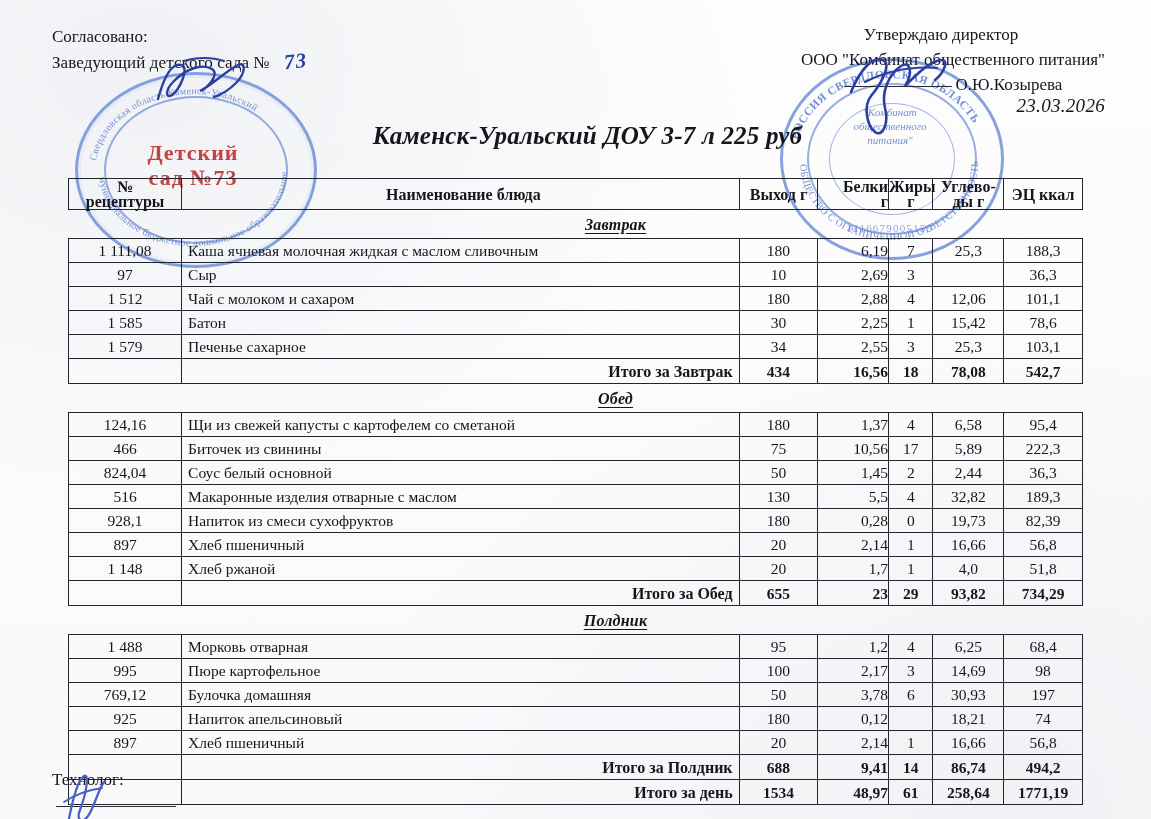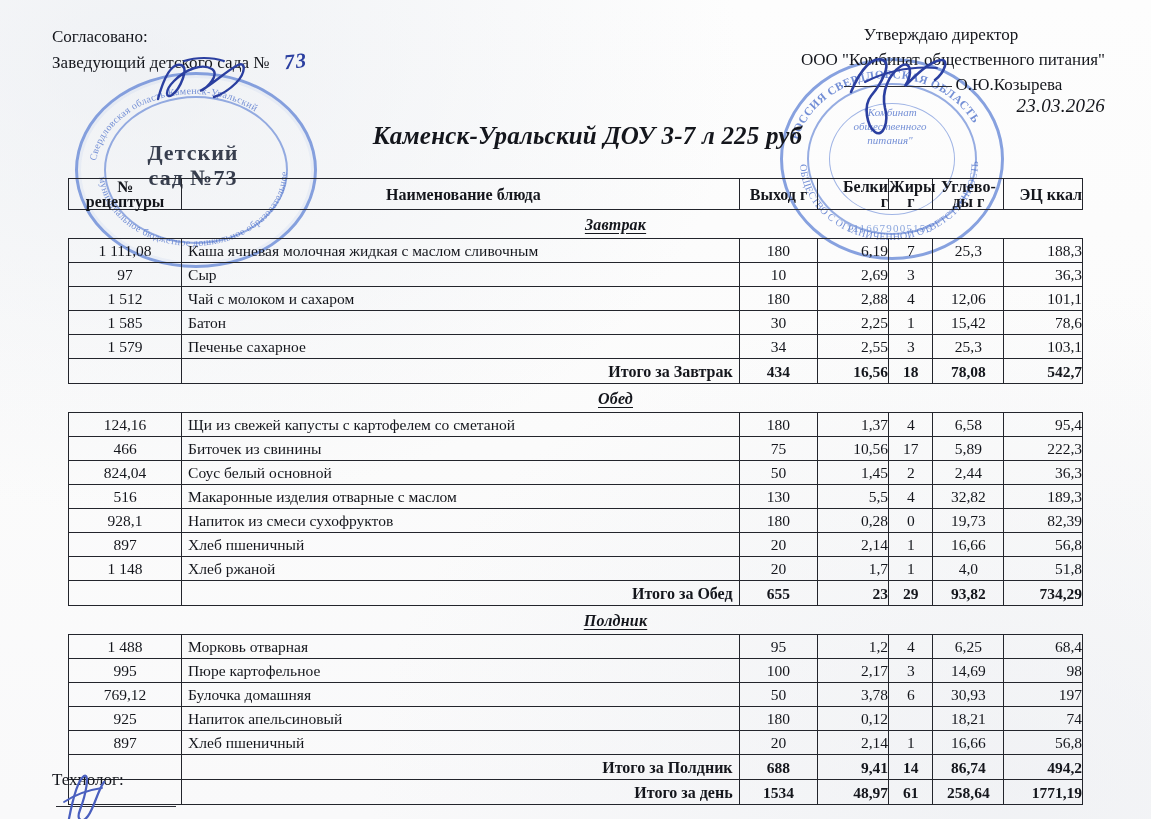--- a/index.html
+++ b/index.html
@@ -113,21 +113,21 @@
     height: 46px;
     line-height: 18px;
     vertical-align: middle;
   }
   .c-num   { width: 112px; text-align: center; }
   .c-name  { width: 552px; text-align: left; padding-left: 6px !important; }
   .c-out   { width: 78px;  text-align: center; }
   .c-prot  { width: 70px;  text-align: right; }
   .c-fat   { width: 44px;  text-align: center; }
   .c-carb  { width: 70px;  text-align: center; }
-  .c-kcal  { width: 78px;  text-align: right; font-family: Liberation Serif, serif; }
+  .c-kcal  { width: 78px;  text-align: center; font-family: Liberation Serif, serif; }
 
   tbody td { vertical-align: middle; }
   tr.data td { height: 23px; }
   tr.data td.c-name { font-size: 15.5px; }
 
   
   tr.section td {
     border-left: none;
     border-right: none;
     border-top: 1.3px solid #23252c;
@@ -194,21 +194,21 @@
     left: 75px; top: 72px;
     width: 236px; height: 190px;
     pointer-events: none;
     opacity: .78;
   }
   .stamp-l-center {
     position: absolute;
     left: 95px; top: 140px;
     width: 196px;
     text-align: center;
-    color: #0f172a;
+    color: #b91c1c;
     font-size: 22px;
     font-weight: bold;
     letter-spacing: 1px;
     opacity: .82;
     line-height: 25px;
     pointer-events: none;
   }
   .stamp-r {
     left: 780px; top: 58px;
     width: 218px; height: 196px;

